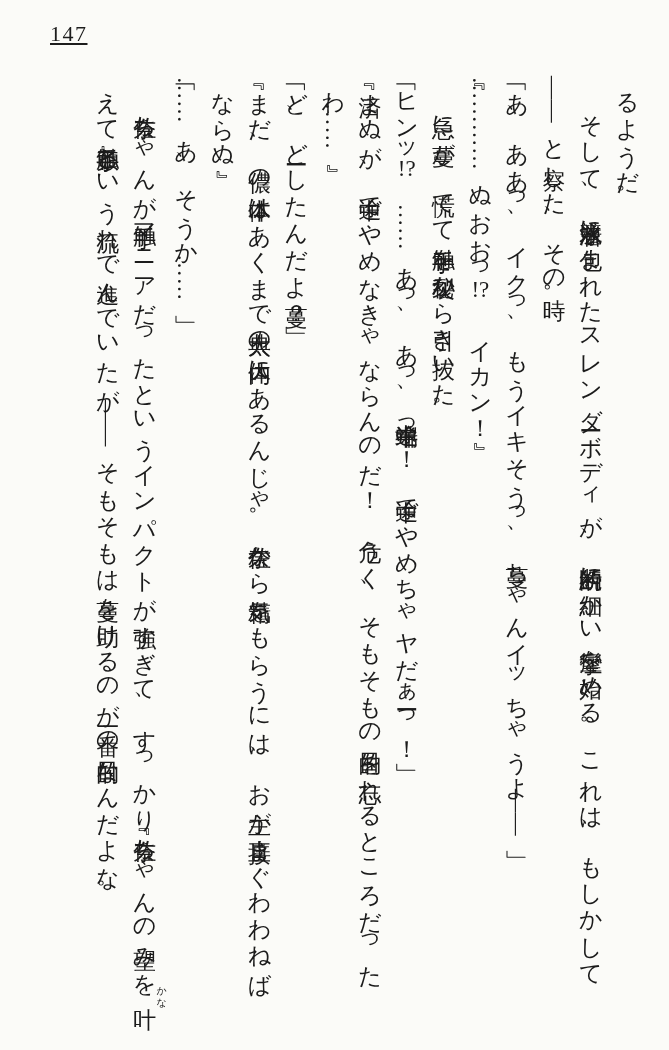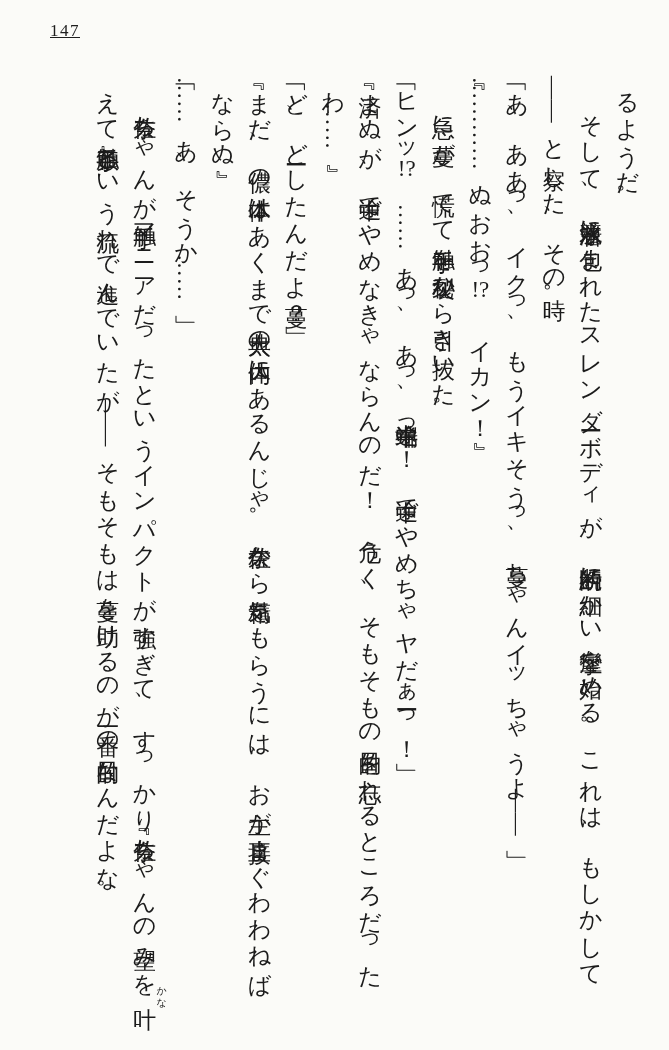--- a/index.html
+++ b/index.html
@@ -15,21 +15,21 @@
     font-family: "Liberation Serif", "DejaVu Serif", serif;
   }
   .page {
     position: absolute;
     inset: 0;
   }
   .page-number {
     position: absolute;
     top: 21px;
     left: 50px;
-    font-size: 17px;
+    font-size: 22px;
     letter-spacing: 1.5px;
     color: #1d1d1d;
     font-family: "Liberation Serif", "DejaVu Serif", serif;
     text-decoration: underline;
   }
   .text-block {
     position: absolute;
     top: 76px;
     right: 24px;
     height: 932px;

